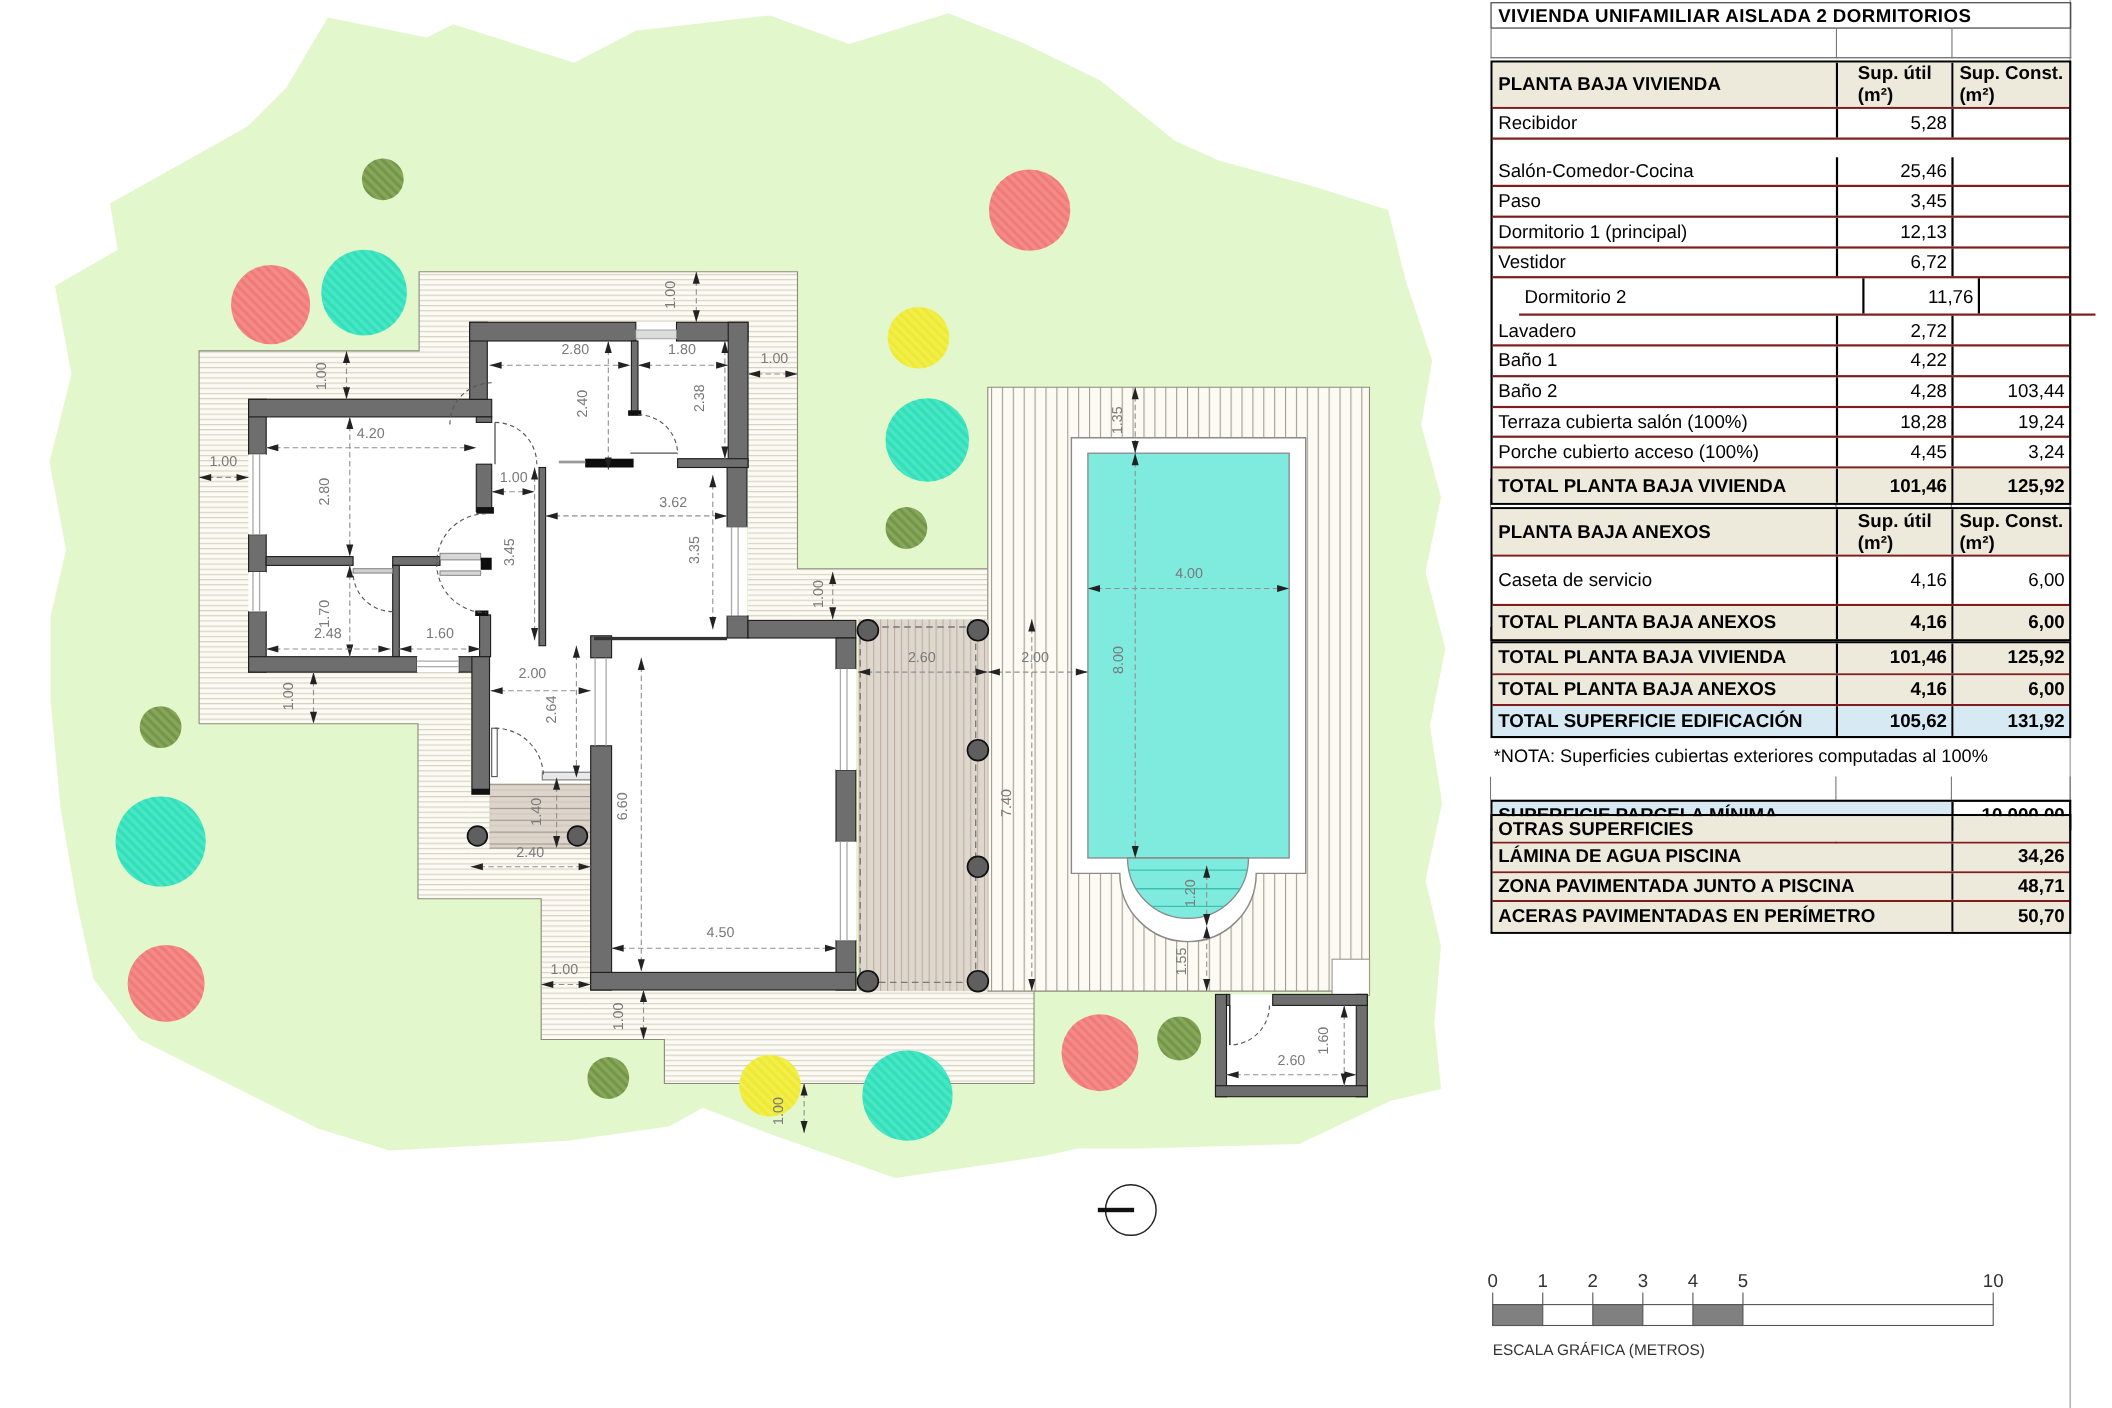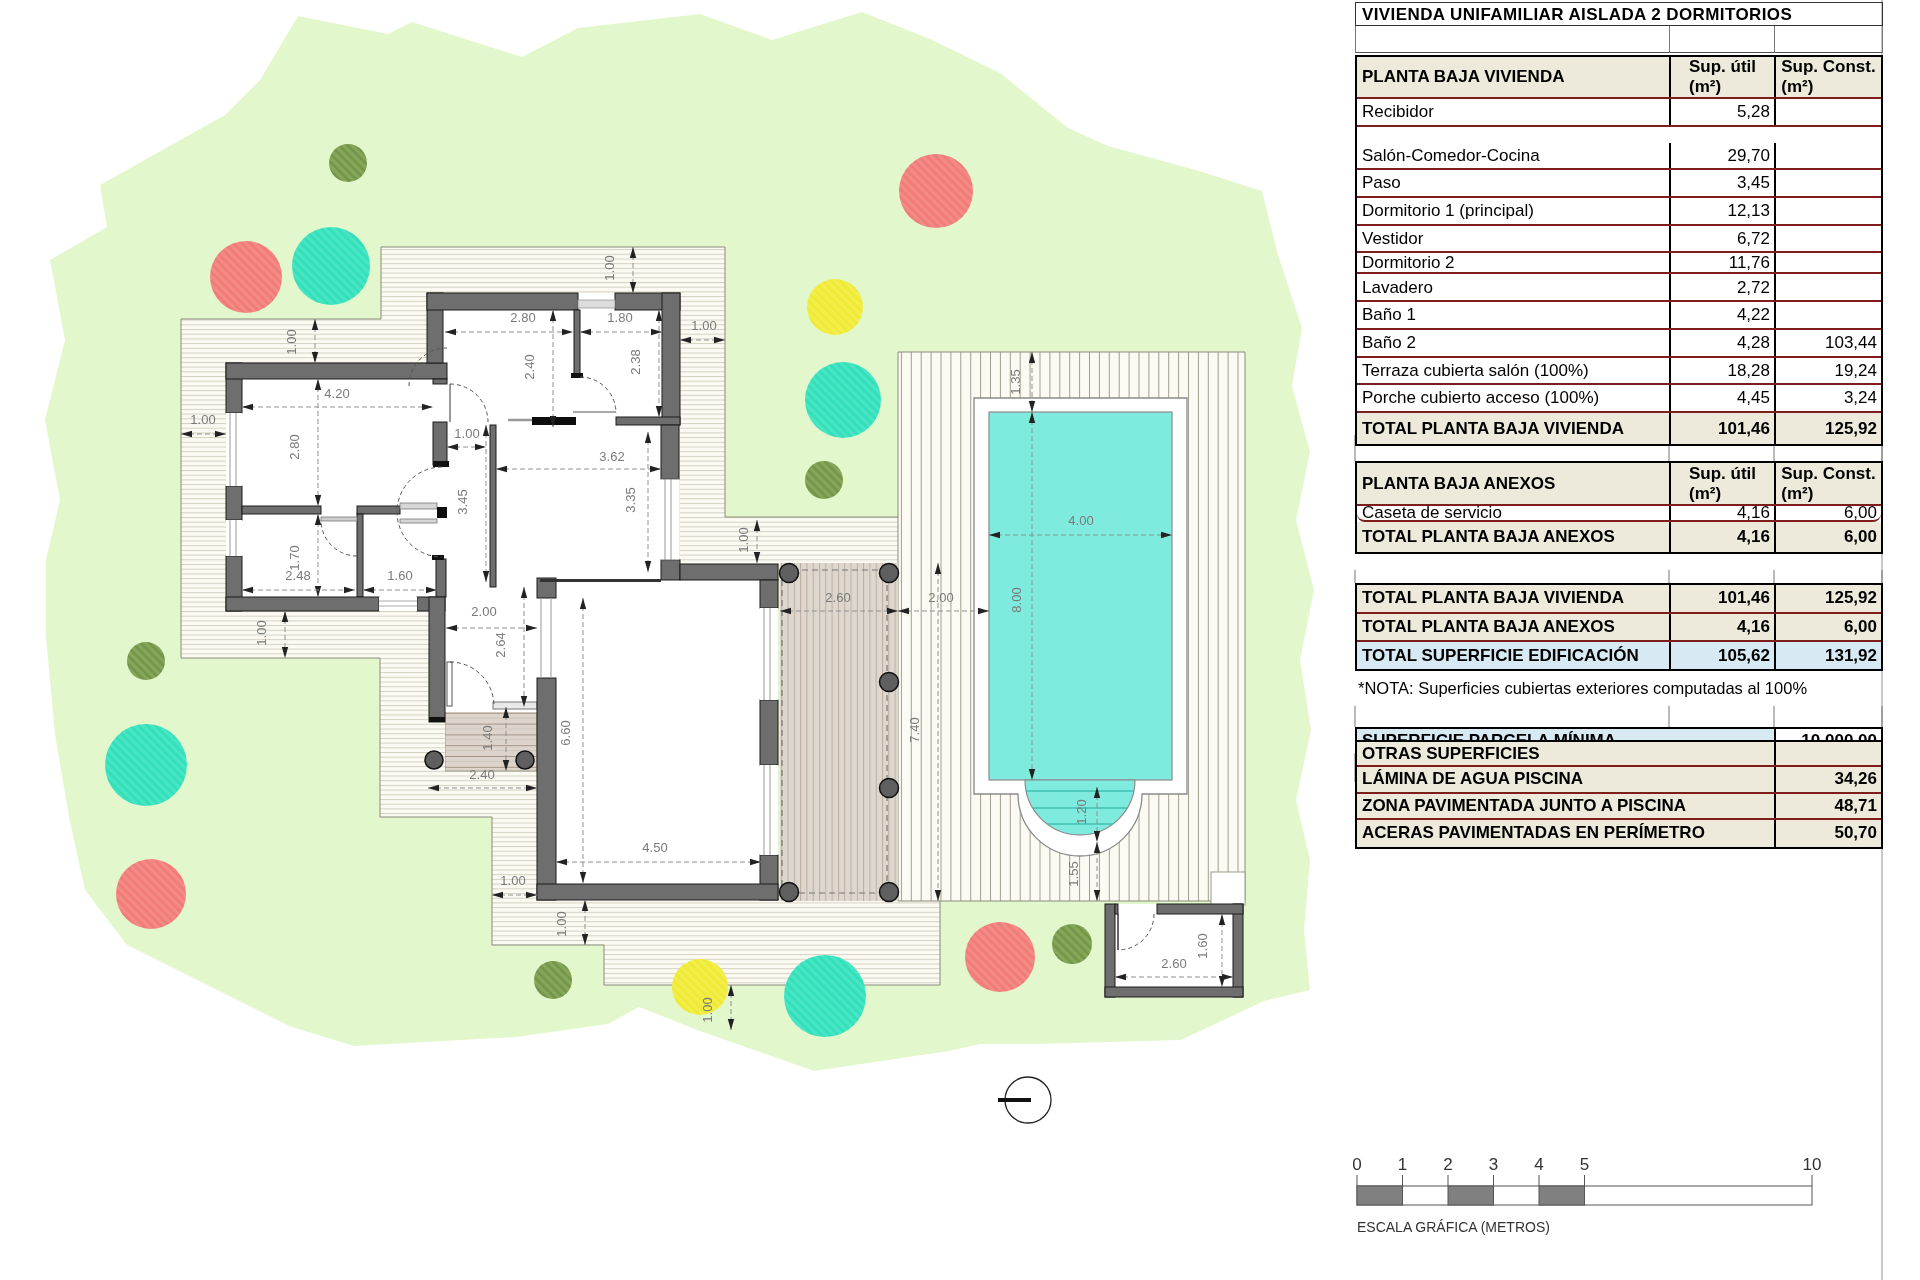--- a/index.html
+++ b/index.html
@@ -523,39 +523,39 @@
             <b>Sup. Const.<br>(m²)</b>
           </div>
         </div>
         <div class="drow" style="height:27.7px;">
 <div class="td c1">Recibidor</div>
           <div class="td c2">5,28</div>
           <div class="td c3"></div>
         </div>
         <div class="drow" style="height:27.7px;margin-top:16px;">
 <div class="td c1">Salón-Comedor-Cocina</div>
-          <div class="td c2">29,70</div>
+          <div class="td c2">25,46</div>
           <div class="td c3"></div>
         </div>
         <div class="drow" style="height:27.7px;">
 <div class="td c1">Paso</div>
           <div class="td c2">3,45</div>
           <div class="td c3"></div>
         </div>
         <div class="drow" style="height:27.7px;">
 <div class="td c1">Dormitorio 1 (principal)</div>
           <div class="td c2">12,13</div>
           <div class="td c3"></div>
         </div>
         <div class="drow" style="height:27.7px;">
 <div class="td c1">Vestidor</div>
           <div class="td c2">6,72</div>
           <div class="td c3"></div>
         </div>
-        <div class="drow" style="height:21px;">
+        <div class="drow" style="height:34px;margin-left:24px;">
 <div class="td c1">Dormitorio 2</div>
           <div class="td c2">11,76</div>
           <div class="td c3"></div>
         </div>
         <div class="drow" style="height:27.7px;">
 <div class="td c1">Lavadero</div>
           <div class="td c2">2,72</div>
           <div class="td c3"></div>
         </div>
         <div class="drow" style="height:27.7px;">
@@ -589,21 +589,21 @@
 <div class="td c1" style="background:#eeeadb;">
             <b>PLANTA BAJA ANEXOS</b>
           </div>
 <div class="td c2 ctr" style="background:#eeeadb;">
             <b>Sup. útil<br>(m²)</b>
           </div>
 <div class="td c3 ctr" style="background:#eeeadb;">
             <b>Sup. Const.<br>(m²)</b>
           </div>
         </div>
-        <div class="drow" style="height:16px;border-radius:11px;">
+        <div class="drow" style="height:45px;">
 <div class="td c1">Caseta de servicio</div>
           <div class="td c2">4,16</div>
           <div class="td c3">6,00</div>
         </div>
         <div class="drow" style="height:30px;font-weight:bold;">
 <div class="td c1" style="background:#eeeadb;">TOTAL PLANTA BAJA ANEXOS</div>
 <div class="td c2" style="background:#eeeadb;">4,16</div>
 <div class="td c3" style="background:#eeeadb;">6,00</div>
         </div>
       </div>

